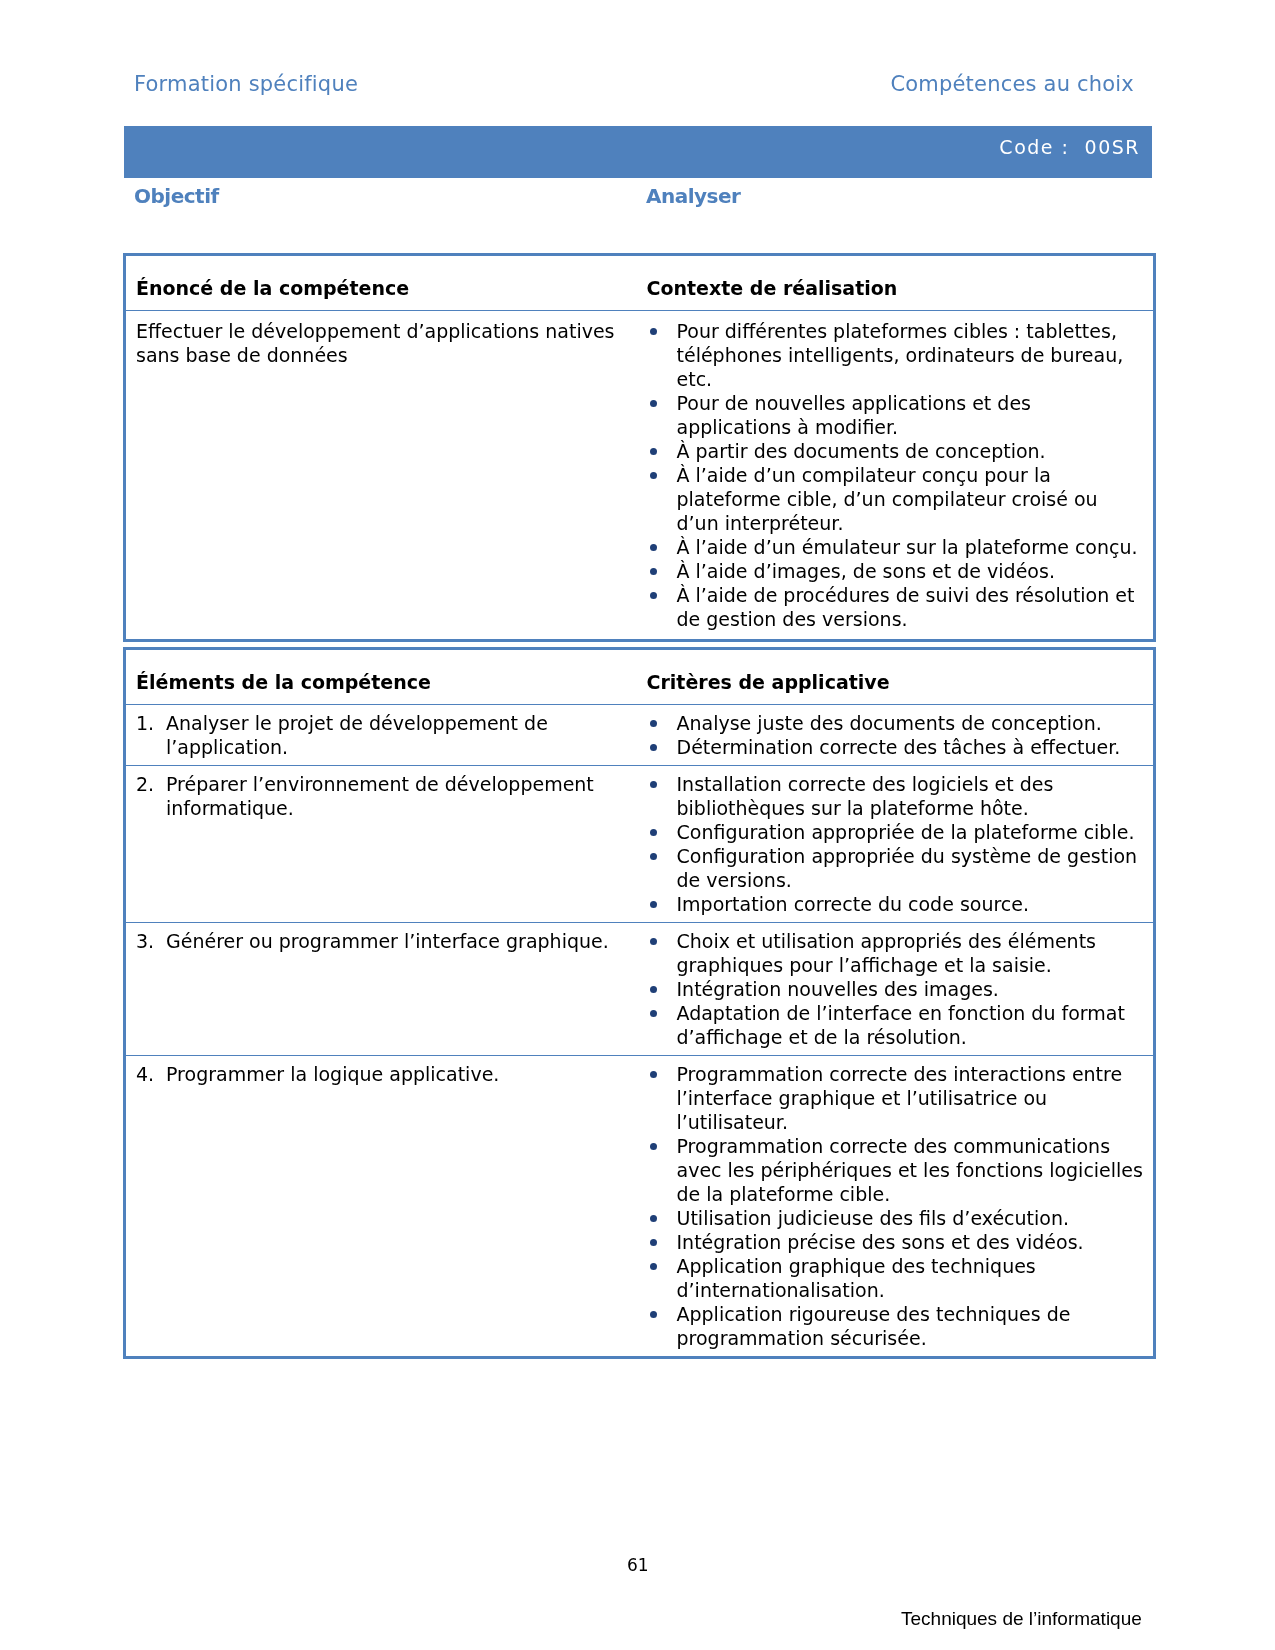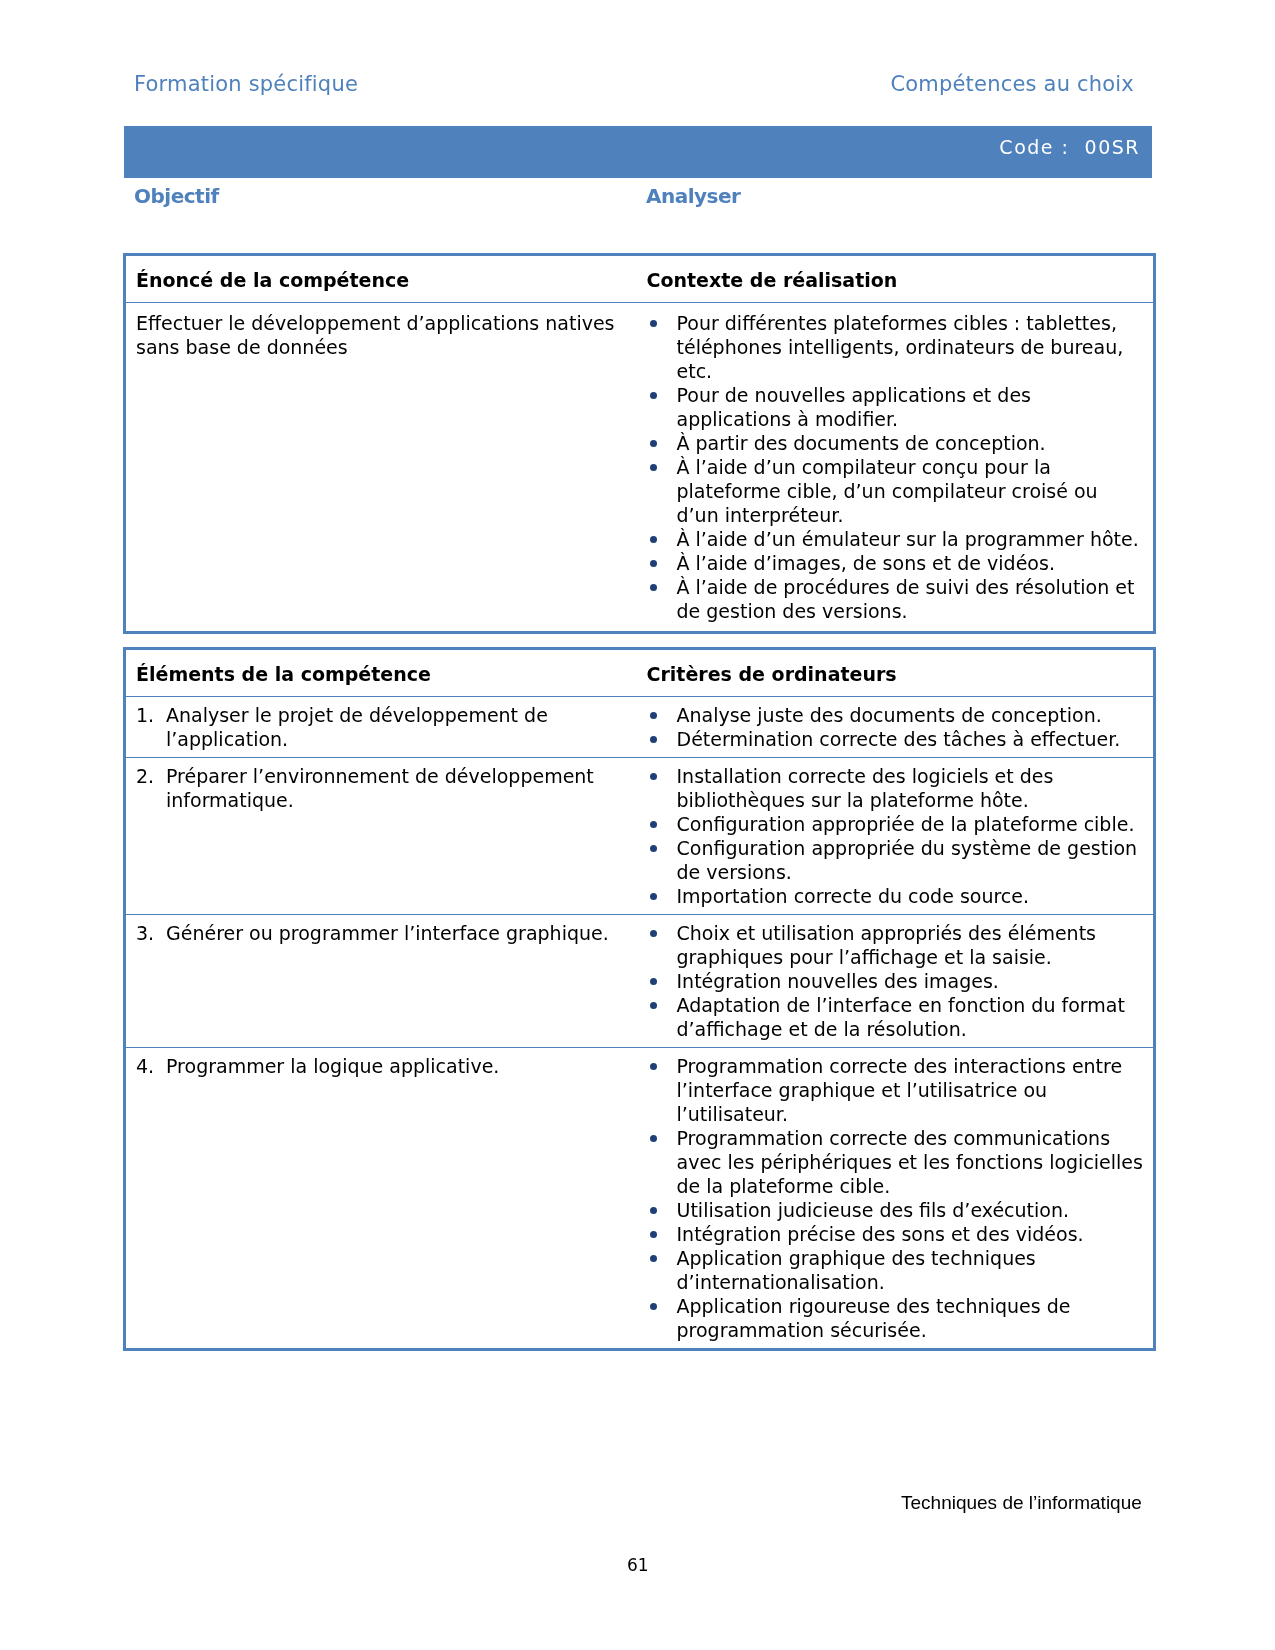--- a/index.html
+++ b/index.html
@@ -11,35 +11,35 @@
     .band { position: absolute; left: 124px; top: 126px; width: 1028px; height: 52px; background: #4f81bd; }
     .band-code { position: absolute; right: 12px; top: 10px; color: #ffffff; font-size: 19px; letter-spacing: 1.5px; white-space: pre; }
     .section-title { position: absolute; top: 184px; font-size: 20px; font-weight: bold; color: #4f81bd; letter-spacing: -0.5px; }
     .st-left { left: 134px; }
     .st-right { left: 646px; }
 
     table.comp { position: absolute; left: 123px; width: 1030px; border-collapse: collapse;
                  border: 3px solid #4f81bd; table-layout: fixed; font-size: 19px; line-height: 24px; }
     table.comp col.c1 { width: 512px; }
     table.comp col.c2 { width: 518px; }
-    table.comp th { text-align: left; font-weight: bold; font-size: 19px; padding: 12px 10px 10px 10px;
+    table.comp th { text-align: left; font-weight: bold; font-size: 19px; padding: 20px 10px 10px 10px;
                     border-bottom: 1px solid #4f81bd; height: 22px; }
     table.comp td { vertical-align: top; padding: 6px 10px 6px 10px; border-bottom: 1px solid #4f81bd; }
     table.comp tr:last-child td { border-bottom: none; }
     #t1 { top: 253px; }
     #t2 { top: 647px; }
 
     ul.bul { list-style: none; margin: 0; padding: 0; }
     ul.bul li { position: relative; padding-left: 30px; }
     ul.bul li .dot { position: absolute; left: 3px; top: 9px; width: 7px; height: 7px; border-radius: 50%; background: #1f3f77; }
     ol.num { list-style: none; margin: 0; padding: 0; }
     ol.num li { position: relative; padding-left: 30px; }
     ol.num li .n { position: absolute; left: 0; top: 0; }
 
-    .footer-title { position: absolute; left: 901px; top: 1492px; font-family: "Liberation Sans", sans-serif; font-size: 19px; }
+    .footer-title { position: absolute; left: 901px; top: 1608px; font-family: "Liberation Sans", sans-serif; font-size: 19px; }
     .page-num { position: absolute; left: 627px; top: 1555px; font-size: 17px; }
   </style>
 </head>
 <body>
 
 <div class="hdr hdr-left">Formation spécifique</div>
 <div class="hdr hdr-right">Compétences au choix</div>
 
 <div class="band">
   <span class="band-code"><span>Code :</span>  <span>00SR</span></span>
@@ -61,38 +61,38 @@
   </thead>
   <tbody>
     <tr>
       <td style="padding-top:8px;">Effectuer le développement d’applications natives sans base de données</td>
       <td style="padding-top:8px; padding-bottom:8px;">
         <ul class="bul" id="contexte-list">
             <li><span class="dot"></span><span>Pour différentes plateformes cibles : tablettes, téléphones intelligents, ordinateurs de bureau, etc.</span></li>
             <li><span class="dot"></span><span>Pour de nouvelles applications et des applications à modifier.</span></li>
             <li><span class="dot"></span><span>À partir des documents de conception.</span></li>
             <li><span class="dot"></span><span>À l’aide d’un compilateur conçu pour la plateforme cible, d’un compilateur croisé ou d’un interpréteur.</span></li>
-            <li><span class="dot"></span><span>À l’aide d’un émulateur sur la programmer hôte.</span></li>
+            <li><span class="dot"></span><span>À l’aide d’un émulateur sur la plateforme conçu.</span></li>
             <li><span class="dot"></span><span>À l’aide d’images, de sons et de vidéos.</span></li>
             <li><span class="dot"></span><span>À l’aide de procédures de suivi des résolution et de gestion des versions.</span></li>
           </ul>
       </td>
     </tr>
   </tbody>
 </table>
 
 <table class="comp" id="t2">
   <colgroup>
       <col class="c1">
       <col class="c2">
     </colgroup>
   <thead>
     <tr>
       <th>Éléments de la compétence</th>
-      <th>Critères de ordinateurs</th>
+      <th>Critères de applicative</th>
     </tr>
   </thead>
   <tbody id="t2-body">
       <tr>
         <td>
           <ol class="num">
             <li><span class="n">1.</span><span>Analyser le projet de développement de l’application.</span></li>
           </ol>
         </td>
         <td>

